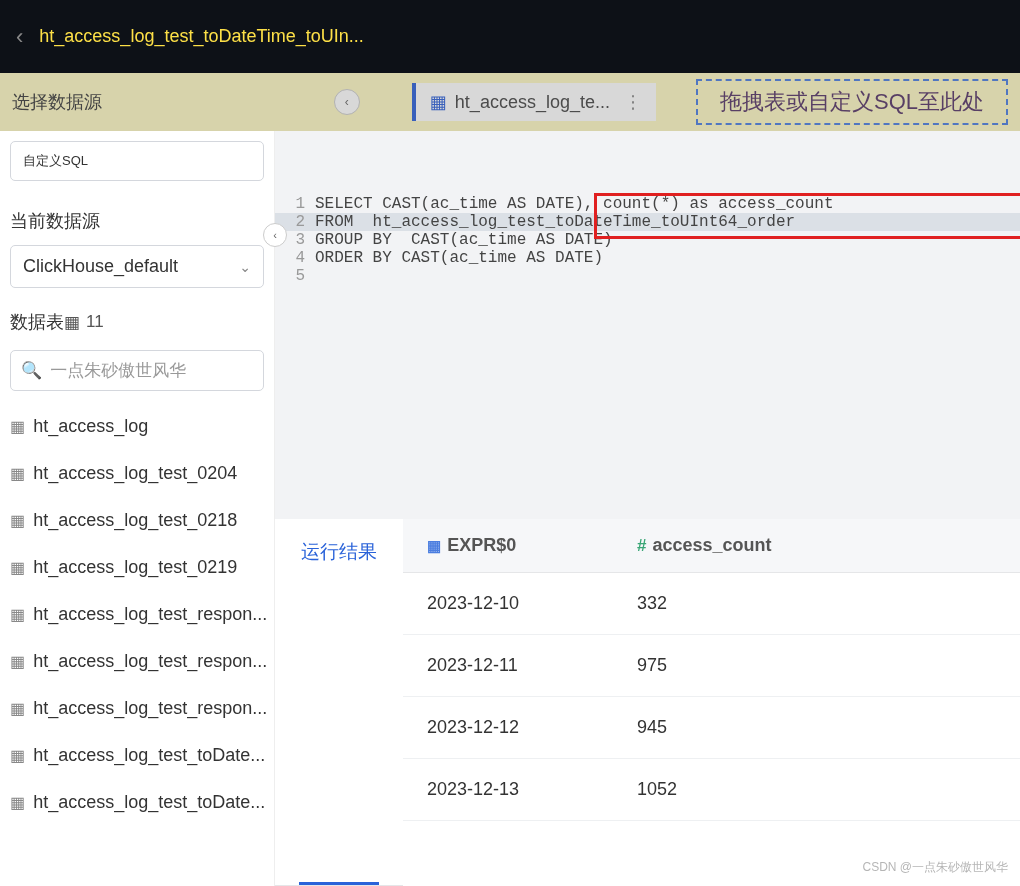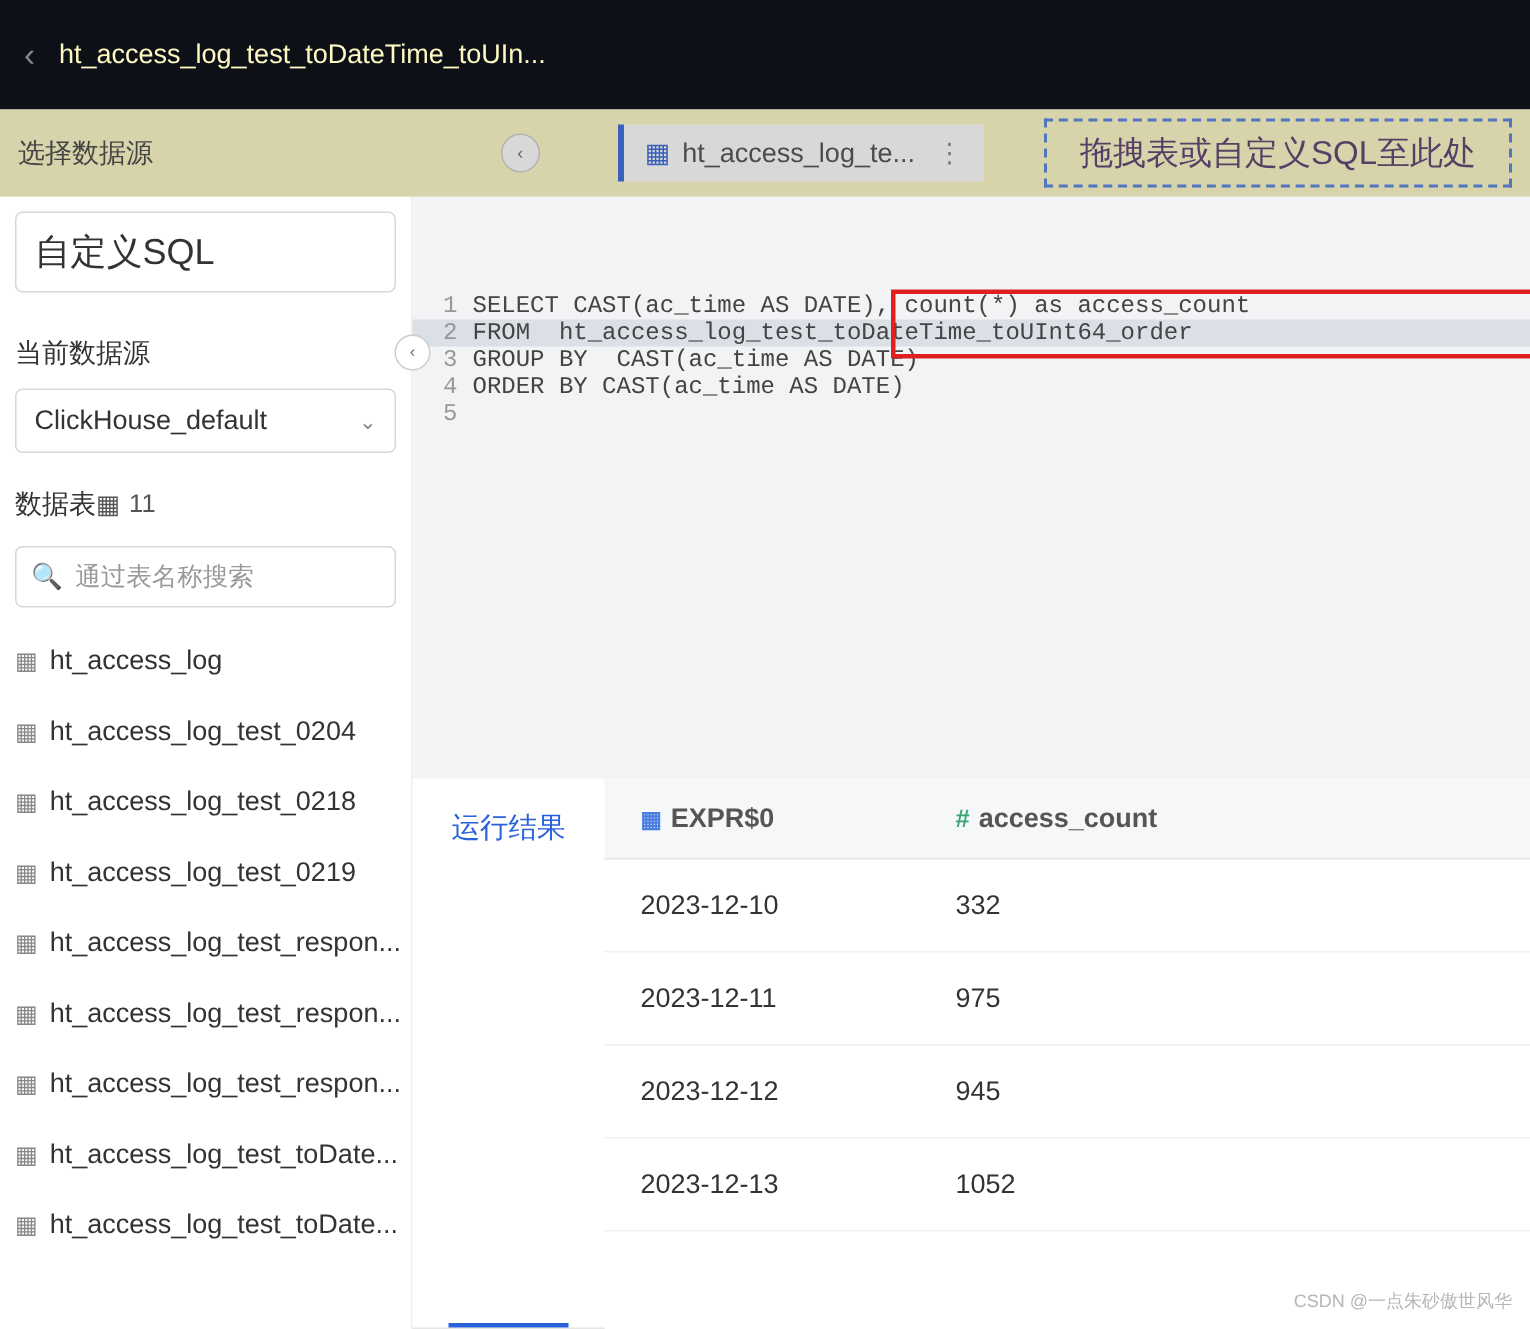--- a/index.html
+++ b/index.html
@@ -1,35 +1,35 @@
 <!DOCTYPE html>
 <html><head>
   <meta charset="utf-8">
   <style>
     * { box-sizing: border-box; margin: 0; padding: 0; }
     body { font-family: -apple-system, "Microsoft YaHei", sans-serif; background: #d8d8d8; width: 1020px; height: 886px; overflow: hidden; position: relative; }
     
     .top-bar { background: #0d1117; height: 73px; display: flex; align-items: center; padding: 0 16px; color: #9ca3af; position: relative; z-index: 1; }
     .top-bar .back { font-size: 22px; margin-right: 16px; color: #888; cursor: pointer; }
-    .top-bar .title { font-size: 18px; color: #fef9c3; }
+    .top-bar .title { font-size: 18px; color: #fde047; }
     
     .dim-overlay { position: absolute; top: 73px; left: 0; right: 0; height: 58px; background: rgba(100,100,100,0.25); z-index: 2; }
     
     .secondary-row { position: absolute; top: 73px; left: 0; right: 0; height: 58px; display: flex; align-items: center; padding: 0 12px; z-index: 1; background: #fef9c3; }
     .secondary-row .label { font-size: 18px; color: #3a3a3a; }
     .secondary-row .collapse-btn { margin-left: auto; margin-right: 12px; width: 26px; height: 26px; border-radius: 50%; background: #fff; border: 1px solid #ccc; display: flex; align-items: center; justify-content: center; font-size: 12px; color: #666; }
     .tab-chip { background: #fff; border-left: 4px solid #2b5fd9; padding: 8px 14px; display: flex; align-items: center; gap: 8px; color: #444; font-size: 18px; position: relative; margin-left: 40px; }
     .tab-chip .table-ico { color: #2b5fd9; }
     .tab-chip .more { color: #888; font-size: 18px; padding-left: 6px; }
     .drop-zone { border: 2px dashed #4a7de0; padding: 6px 22px; color: #536; font-size: 22px; margin-left: 40px; }
     
     .main-area { position: absolute; top: 131px; left: 0; right: 0; bottom: 0; display: flex; background: #fff; }
     
     .sidebar { width: 275px; background: #fff; padding: 10px 6px; display: flex; flex-direction: column; border-right: 1px solid #eee; }
-    .custom-sql-input { border: 1px solid #d4d7dd; border-radius: 5px; padding: 10px 12px; font-size: 24px; color: #333; margin: 0 4px 20px 4px; }
+    .custom-sql-input { border: 1px solid #d4d7dd; border-radius: 5px; padding: 10px 12px; font-size: 13px; color: #333; margin: 0 4px 20px 4px; }
     .section-label { font-size: 18px; color: #333; padding: 8px 4px; }
     .section-row { display: flex; align-items: center; padding: 4px 4px 8px 4px; }
     .count-badge { display: flex; align-items: center; gap: 6px; color: #555; font-size: 17px; }
     .ds-select { border: 1px solid #d4d7dd; border-radius: 5px; padding: 10px 12px; font-size: 18px; color: #333; margin: 4px 4px 18px 4px; display: flex; justify-content: space-between; align-items: center; }
     .ds-select .chev { color: #888; font-size: 14px; }
     .search-box { border: 1px solid #d4d7dd; border-radius: 5px; padding: 8px 10px; margin: 8px 4px 12px 4px; display: flex; align-items: center; gap: 8px; color: #999; font-size: 17px; }
     .table-list { flex: 1; overflow: hidden; }
     .table-item { display: flex; align-items: center; gap: 8px; padding: 13px 4px; font-size: 18px; color: #333; white-space: nowrap; overflow: hidden; text-overflow: ellipsis; }
     .table-ico-sm { color: #888; font-size: 16px; flex-shrink: 0; }
     
@@ -92,21 +92,21 @@
     </div>
     <div class="section-row">
       <span style="font-size:18px;color:#333">数据表</span>
       <span class="count-badge">
         <span>▦</span>
         <span>11</span>
       </span>
     </div>
     <div class="search-box">
       <span>🔍</span>
-      <span>通过表名称搜索</span>
+      <span>一点朱砂傲世风华</span>
     </div>
     <div class="table-list">
       <div class="table-item">
           <span class="table-ico-sm">▦</span>
           <span>ht_access_log</span>
         </div>
       <div class="table-item">
           <span class="table-ico-sm">▦</span>
           <span>ht_access_log_test_0204</span>
         </div>

